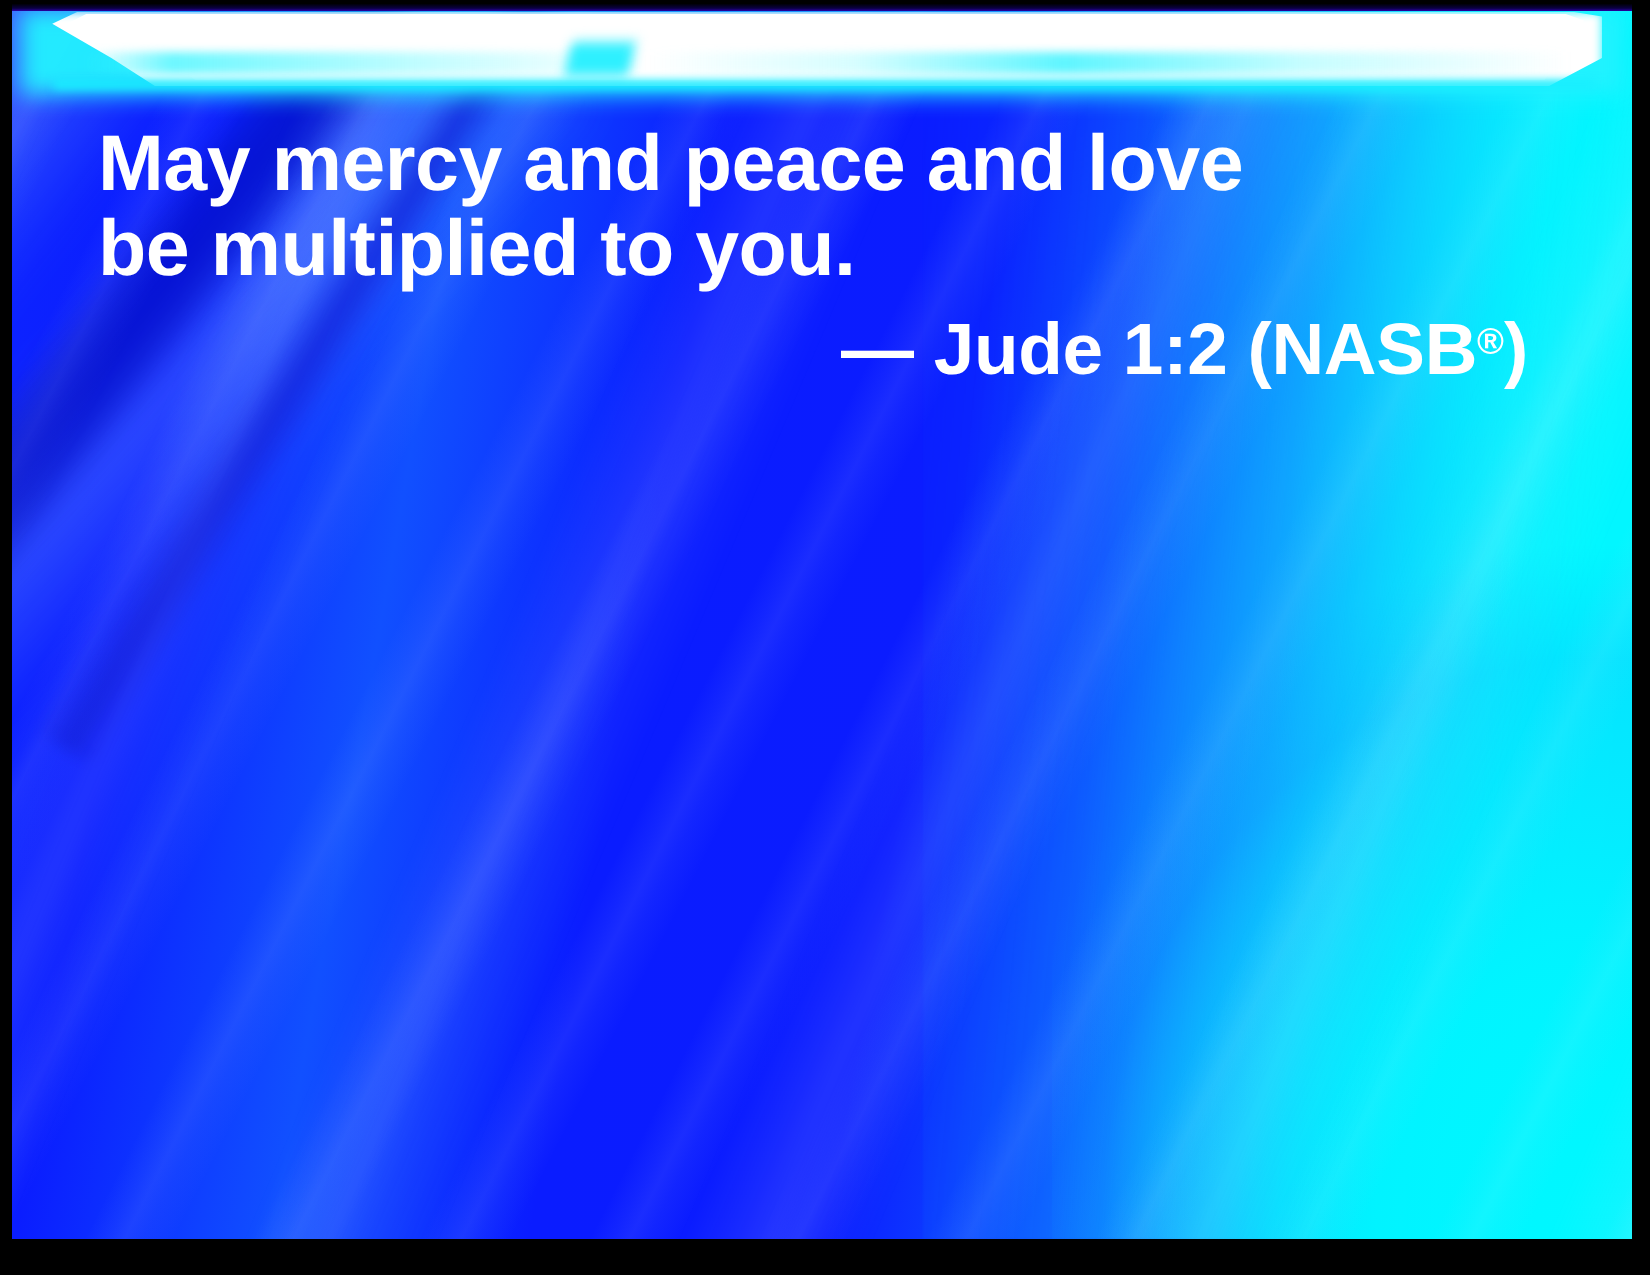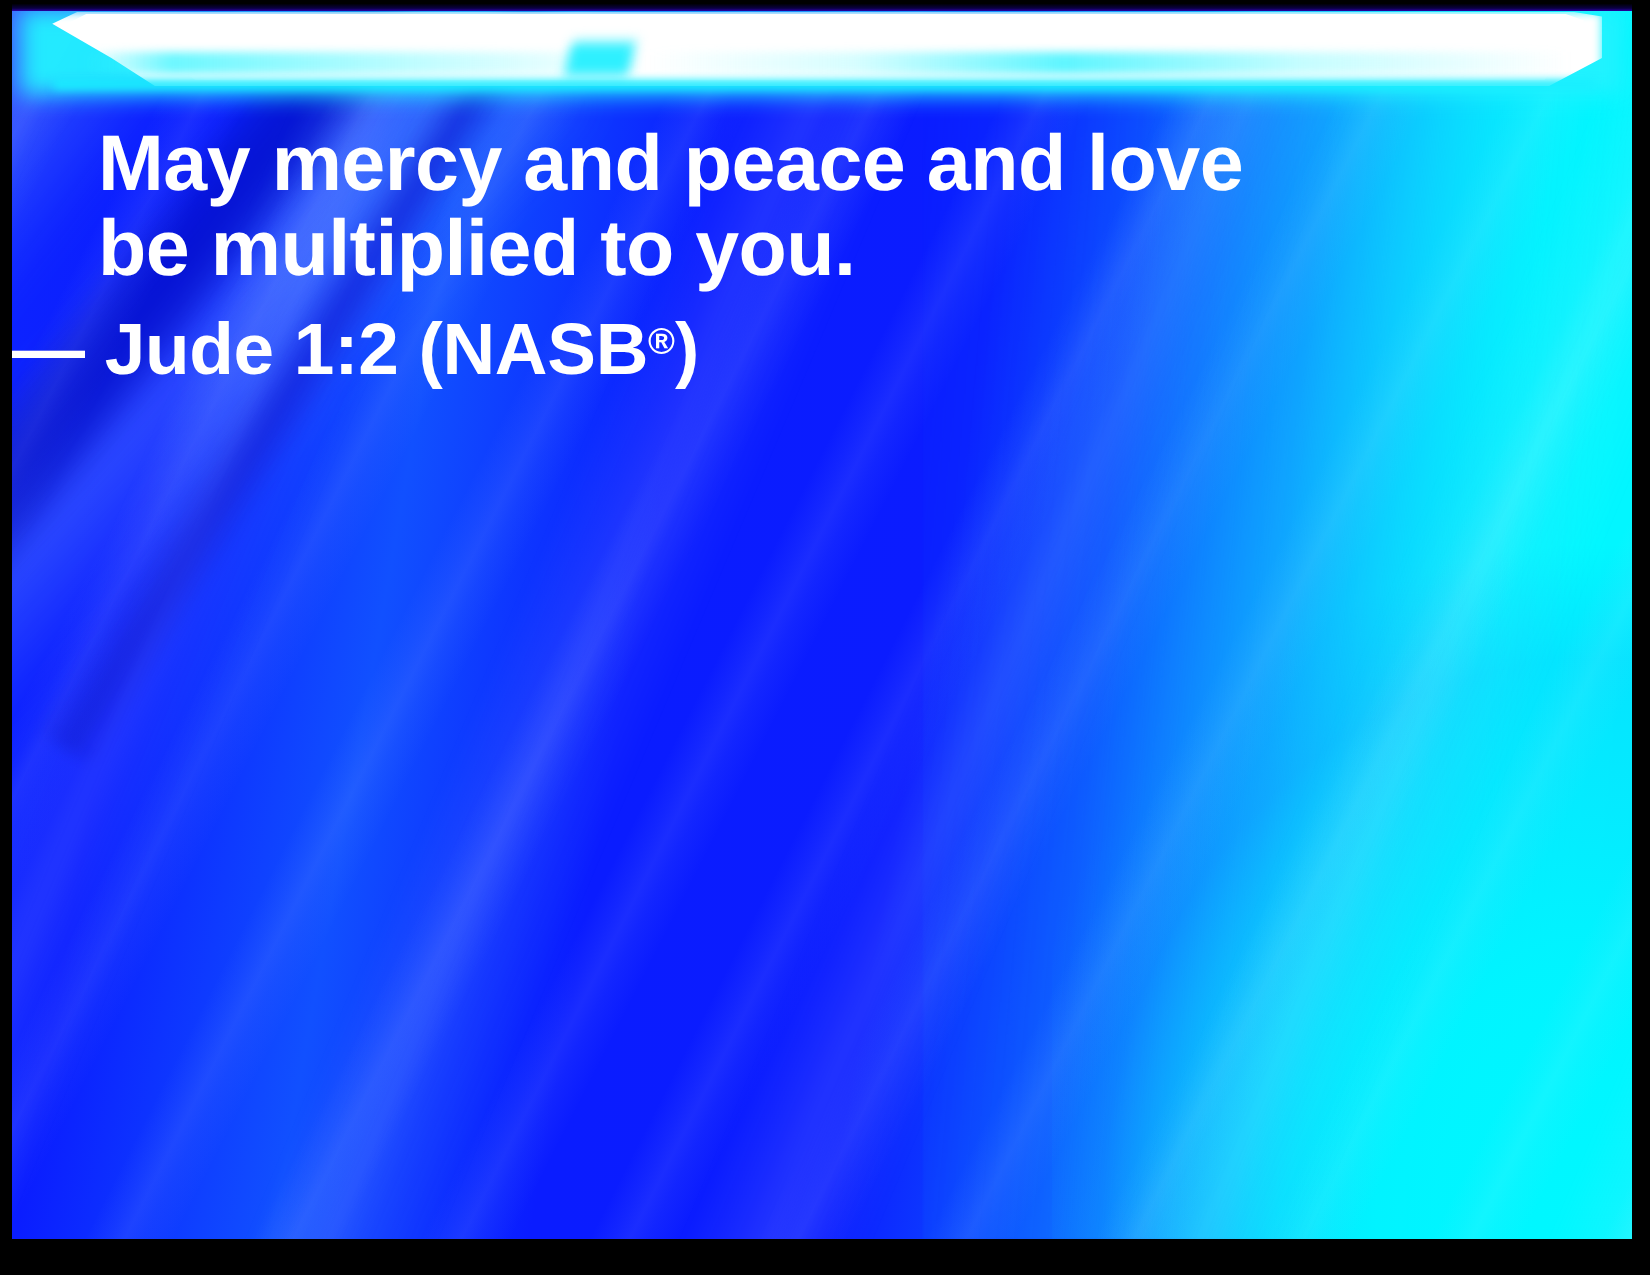--- a/index.html
+++ b/index.html
@@ -280,20 +280,21 @@
     font-weight: bold;
     letter-spacing: -0.5px;
     text-rendering: geometricPrecision;
   }
 
   .attribution {
     position: absolute;
     left: 0;
     right: 104px;
     top: 296px;
+    text-align: right;
     color: #ffffff;
     font-size: 73px;
     line-height: 84px;
     font-weight: bold;
     letter-spacing: -0.3px;
     white-space: nowrap;
   }
 
   .attribution .reg {
     font-size: 0.50em;

